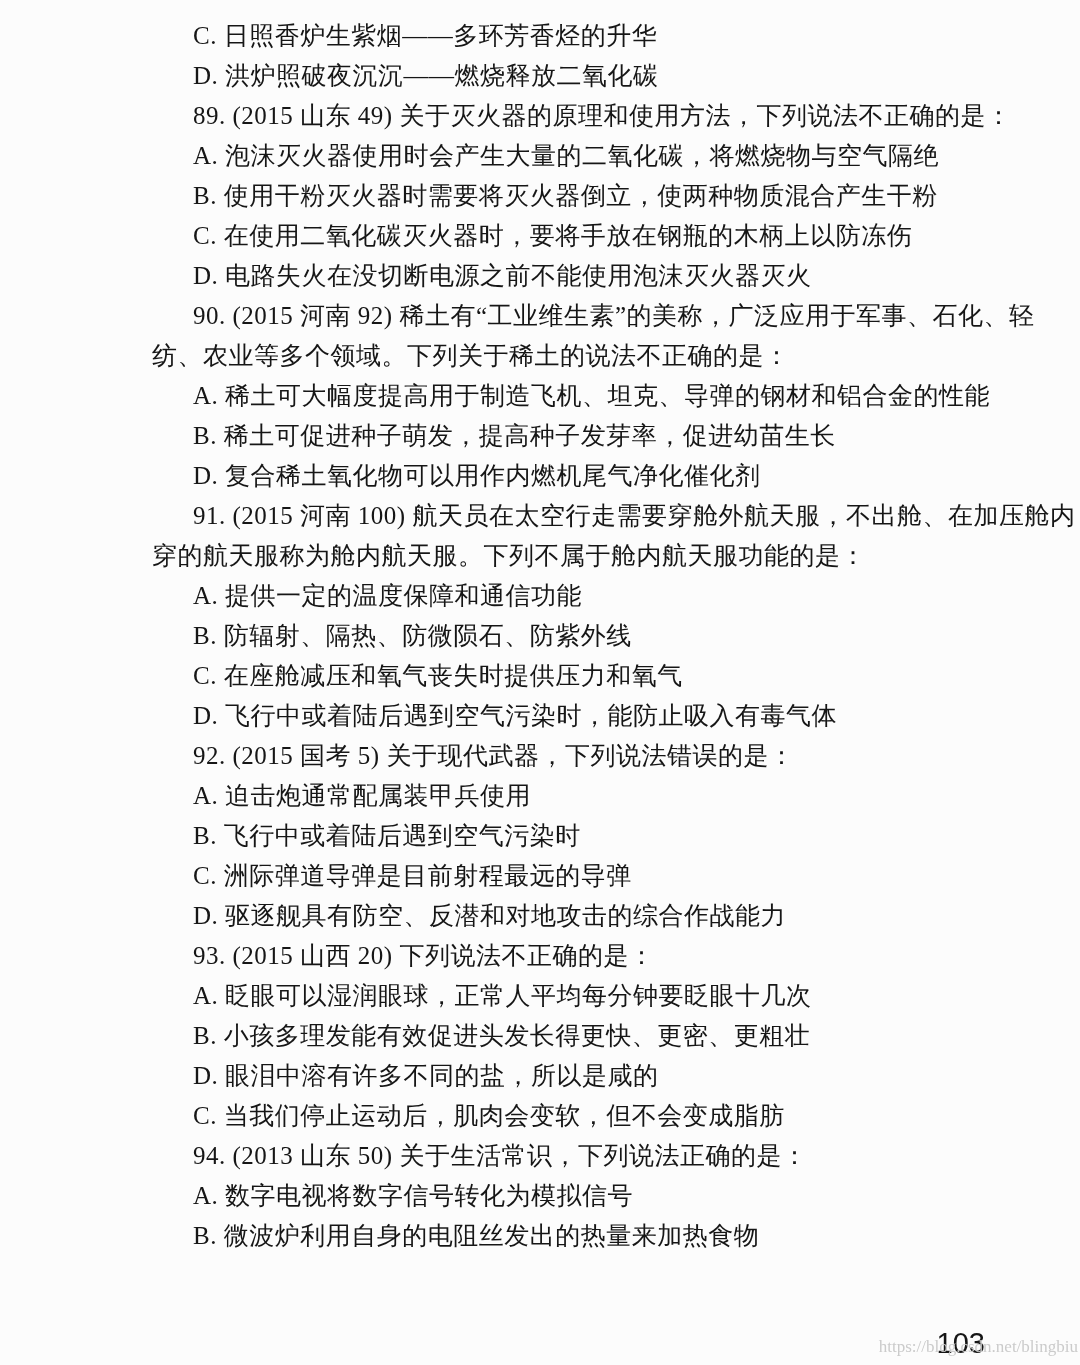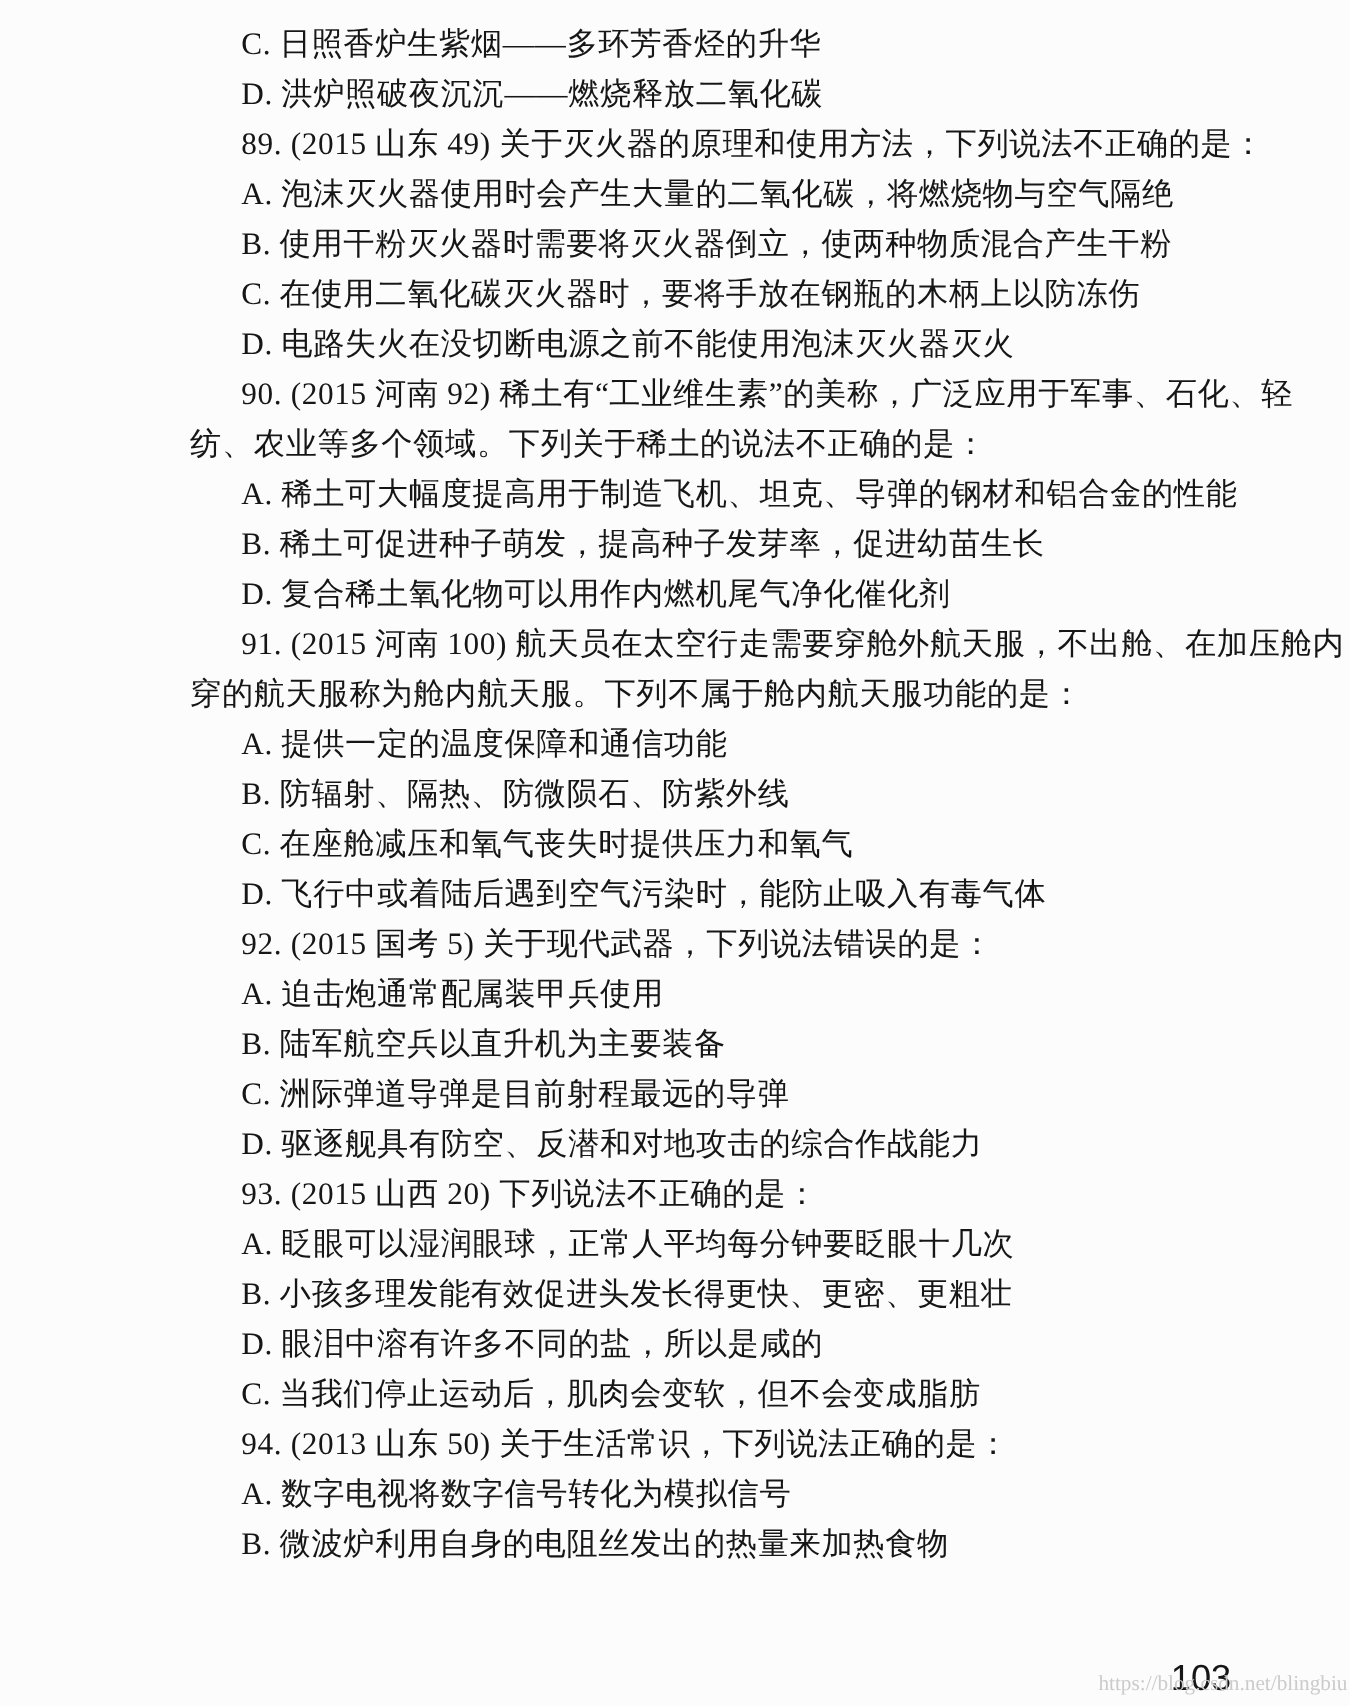--- a/index.html
+++ b/index.html
@@ -70,21 +70,21 @@
     <div class="line indent">B. 稀土可促进种子萌发，提高种子发芽率，促进幼苗生长</div>
     <div class="line indent">D. 复合稀土氧化物可以用作内燃机尾气净化催化剂</div>
     <div class="line indent">91. (2015 河南 100) 航天员在太空行走需要穿舱外航天服，不出舱、在加压舱内</div>
     <div class="line">穿的航天服称为舱内航天服。下列不属于舱内航天服功能的是：</div>
     <div class="line indent">A. 提供一定的温度保障和通信功能</div>
     <div class="line indent">B. 防辐射、隔热、防微陨石、防紫外线</div>
     <div class="line indent">C. 在座舱减压和氧气丧失时提供压力和氧气</div>
     <div class="line indent">D. 飞行中或着陆后遇到空气污染时，能防止吸入有毒气体</div>
     <div class="line indent">92. (2015 国考 5) 关于现代武器，下列说法错误的是：</div>
     <div class="line indent">A. 迫击炮通常配属装甲兵使用</div>
-    <div class="line indent">B. 陆军航空兵以直升机为主要装备</div>
+    <div class="line indent">B. 飞行中或着陆后遇到空气污染时</div>
     <div class="line indent">C. 洲际弹道导弹是目前射程最远的导弹</div>
     <div class="line indent">D. 驱逐舰具有防空、反潜和对地攻击的综合作战能力</div>
     <div class="line indent">93. (2015 山西 20) 下列说法不正确的是：</div>
     <div class="line indent">A. 眨眼可以湿润眼球，正常人平均每分钟要眨眼十几次</div>
     <div class="line indent">B. 小孩多理发能有效促进头发长得更快、更密、更粗壮</div>
     <div class="line indent">D. 眼泪中溶有许多不同的盐，所以是咸的</div>
     <div class="line indent">C. 当我们停止运动后，肌肉会变软，但不会变成脂肪</div>
     <div class="line indent">94. (2013 山东 50) 关于生活常识，下列说法正确的是：</div>
     <div class="line indent">A. 数字电视将数字信号转化为模拟信号</div>
     <div class="line indent">B. 微波炉利用自身的电阻丝发出的热量来加热食物</div>

